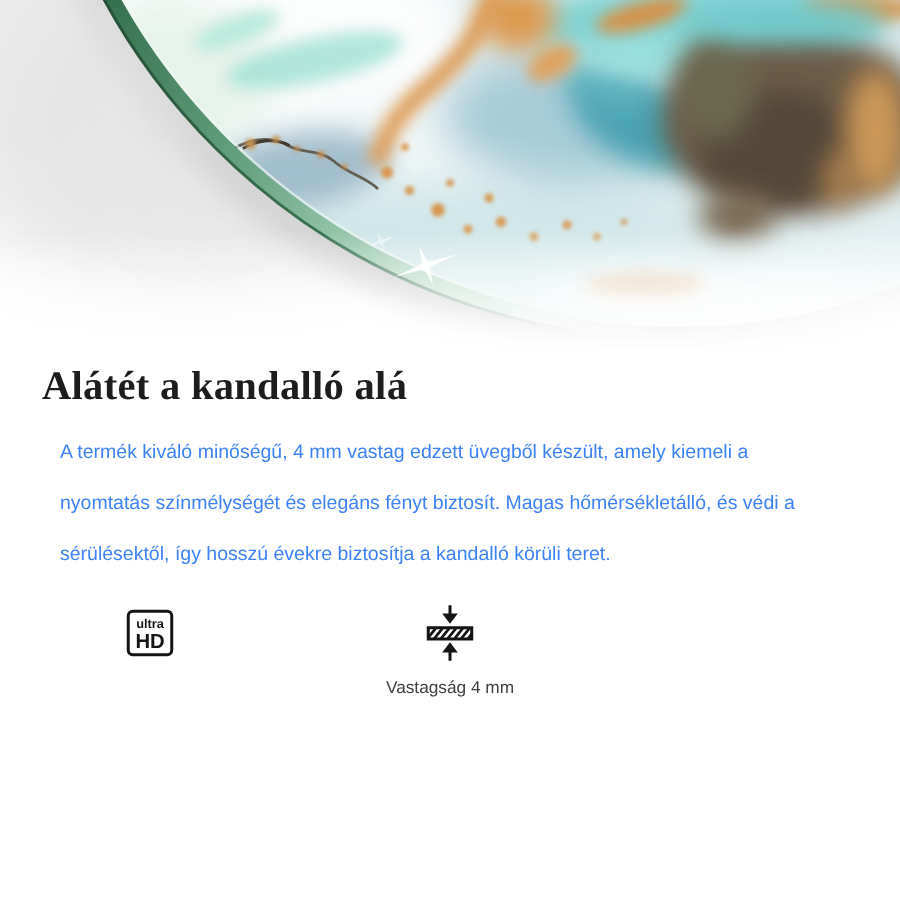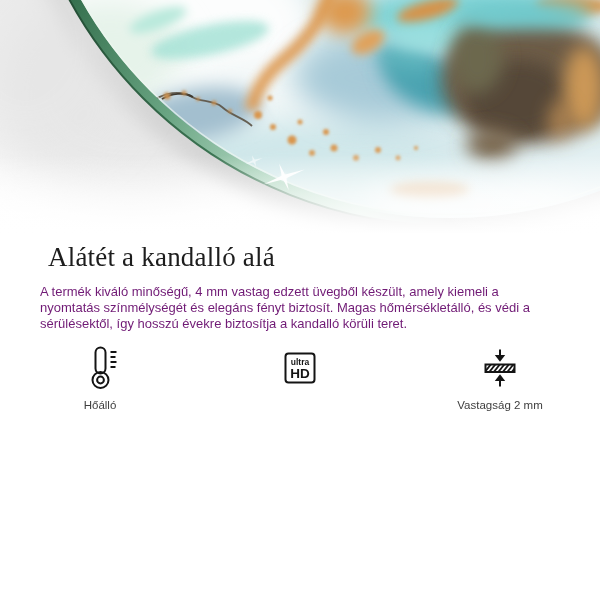--- a/index.html
+++ b/index.html
@@ -2,23 +2,23 @@
 <html><head>
 <meta charset="utf-8">
 <style>
   html,body{margin:0;padding:0;background:#ffffff;}
   body{width:600px;height:600px;overflow:hidden;font-family:"Liberation Sans",sans-serif;}
   .page{width:600px;height:600px;background:#fff;}
 
   .hero{position:relative;width:600px;height:234px;}
   .hero svg{display:block;}
 
-  .title{margin:6px 40px 0 48px;font-family:"Liberation Serif","DejaVu Serif",serif;
-         font-size:27px;line-height:35px;font-weight:400;color:#1d1d1d;letter-spacing:.2px;}
-  .description{margin:9px 40px 0 40px;width:512px;font-size:13px;line-height:16px;color:#701a75;}
+  .title{margin:6px 40px 0 28px;font-family:"Liberation Serif","DejaVu Serif",serif;
+         font-size:27px;line-height:35px;font-weight:700;color:#1d1d1d;letter-spacing:.2px;}
+  .description{margin:9px 40px 0 40px;width:512px;font-size:13px;line-height:34px;color:#3b82f6;}
 
   .features{margin-top:14px;display:grid;grid-template-columns:repeat(3,1fr);row-gap:13px;}
   .feature{display:flex;flex-direction:column;align-items:center;}
   .icon-box{height:44px;display:flex;align-items:center;justify-content:flex-start;}
   .feature-label{margin-top:9px;font-size:11.5px;color:#3e3e3e;}
 
   .fi{stroke:#141414;fill:none;stroke-width:2;}
   svg text{font-family:"Liberation Sans",sans-serif;fill:#141414;}
 </style>
 </head>
@@ -167,34 +167,20 @@
   </div>
 
   <div class="title">
     <div>Alátét a kandalló alá</div>
   </div>
 
   <p class="description">A termék kiváló minőségű, 4 mm vastag edzett üvegből készült, amely kiemeli a nyomtatás színmélységét és elegáns fényt biztosít. Magas hőmérsékletálló, és védi a sérülésektől, így hosszú évekre biztosítja a kandalló körüli teret.</p>
 
   <div class="features">
 
-    <div class="feature">
-      <div class="icon-box">
-        <svg width="36" height="46" viewBox="0 0 36 46">
-          <rect class="fi" x="13.5" y="2.5" width="10" height="26" rx="5" stroke-width="2.2"></rect>
-          <circle class="fi" cx="18.5" cy="35" r="8" stroke-width="2.2"></circle>
-          <circle class="fi" cx="18.5" cy="35" r="3.4"></circle>
-          <line class="fi" x1="28.5" y1="7" x2="34.5" y2="7"></line>
-          <line class="fi" x1="28.5" y1="12" x2="33.5" y2="12"></line>
-          <line class="fi" x1="28.5" y1="17" x2="34.5" y2="17"></line>
-          <line class="fi" x1="28.5" y1="22" x2="33.5" y2="22"></line>
-        </svg>
-      </div>
-      <div class="feature-label">Hőálló</div>
-    </div>
 
     <div class="feature">
       <div class="icon-box">
         <svg width="32" height="32" viewBox="0 0 32 32">
           <rect class="fi" x="1.5" y="1.5" width="29" height="29" rx="3" stroke-width="2.2"></rect>
           <text x="16" y="12.5" text-anchor="middle" font-size="8.5" font-weight="600">ultra</text>
           <text x="16" y="26" text-anchor="middle" font-size="13.5" font-weight="700">HD</text>
         </svg>
       </div>
     </div>
@@ -219,17 +205,17 @@
             <line x1="20" y1="25" x2="28" y2="15"></line>
               <line x1="24.5" y1="25" x2="32.5" y2="15"></line>
             <line x1="29" y1="25" x2="37" y2="15"></line>
           </g>
           <line class="fi" stroke-width="2.4" x1="18" y1="1.5" x2="18" y2="7.5"></line>
           <polygon points="12.8,7 23.2,7 18,13.8" fill="#141414"></polygon>
           <line class="fi" stroke-width="2.4" x1="18" y1="38.5" x2="18" y2="32.5"></line>
           <polygon points="12.8,33 23.2,33 18,26.2" fill="#141414"></polygon>
         </svg>
       </div>
-      <div class="feature-label">Vastagság 2 mm</div>
+      <div class="feature-label">Vastagság 4 mm</div>
     </div>
 
   </div>
 </div>
 
 </body></html>

